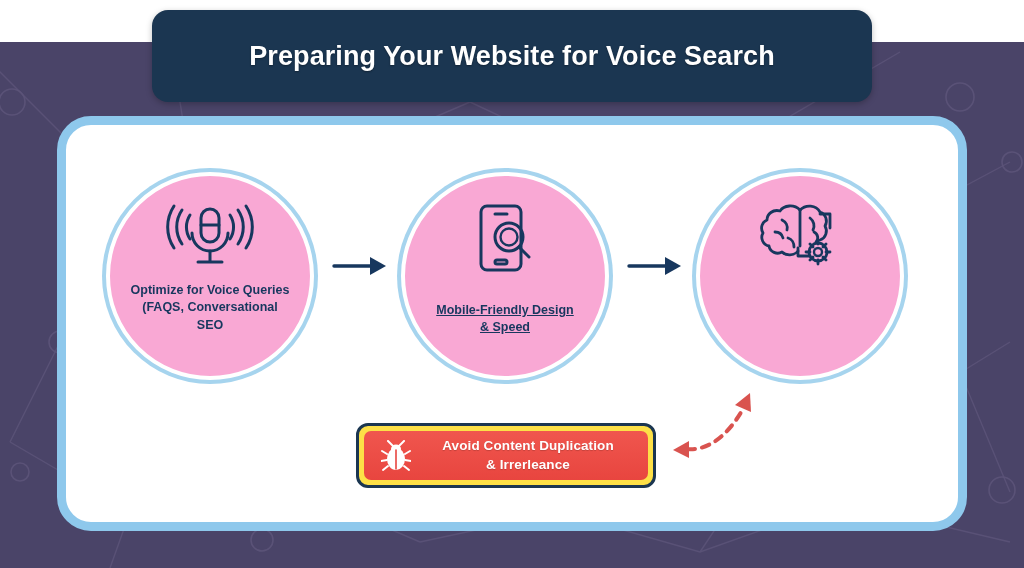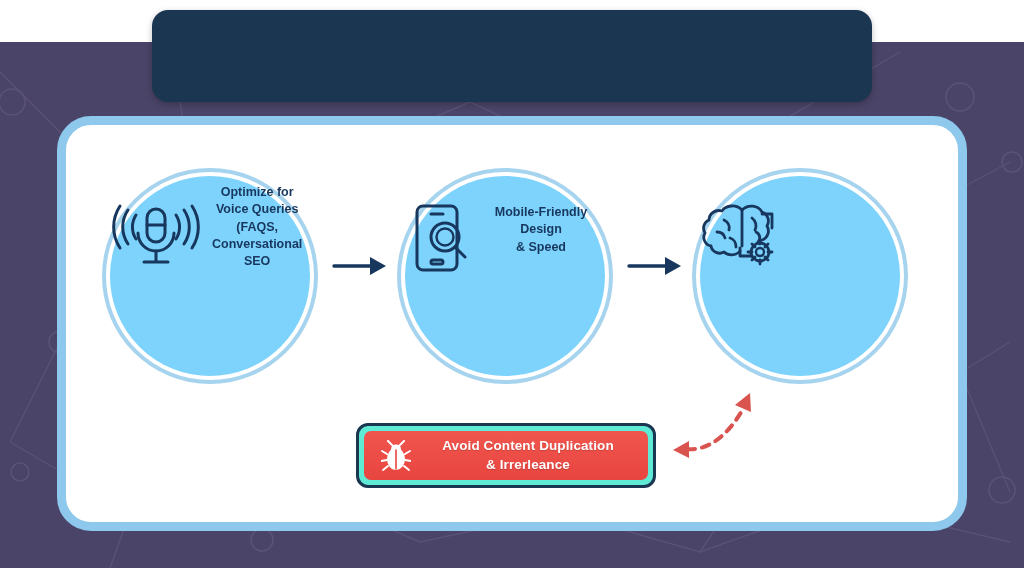--- a/index.html
+++ b/index.html
@@ -36,45 +36,45 @@
   .card{
     position:absolute;left:57px;top:116px;width:910px;height:415px;
     background:#ffffff;border:9px solid #8ec8ec;border-radius:34px;
     box-sizing:border-box;z-index:4;
   }
 
   
   .circles{position:absolute;left:57px;top:116px;width:910px;height:415px;z-index:5;}
   .node{
     position:absolute;width:208px;height:208px;border-radius:50%;
-    background:#7dd3fc;border:4px solid #ffffff;
+    background:#f9a8d4;border:4px solid #ffffff;
     box-shadow:0 0 0 4px #a6d4ee;
-    display:flex;flex-direction:row;align-items:flex-start;justify-content:flex-start;
+    display:flex;flex-direction:column;align-items:center;justify-content:flex-start;
     box-sizing:border-box;
   }
   .node-1{left:49px;top:56px;}
   .node-2{left:344px;top:56px;}
   .node-3{left:639px;top:56px;}
   .node-icon{margin-top:26px;height:72px;display:flex;align-items:center;justify-content:center;}
   .node-label{
     margin-top:8px;padding:0 10px;text-align:center;
     color:#17375e;font-size:12.5px;font-weight:bold;line-height:1.38;
   }
-  .node-2 .node-label{margin-top:28px;}
+  .node-2 .node-label{margin-top:28px;text-decoration:underline;}
   .node-3 .node-label{margin-top:20px;}
 
   
   .arrow{position:absolute;z-index:6;}
   .arrow-1{left:332px;top:252px;}
   .arrow-2{left:627px;top:252px;}
 
   
   .alert{
     position:absolute;left:356px;top:423px;width:300px;height:65px;
-    background:#5eead4;border:3px solid #1b3651;border-radius:12px;
+    background:#fde047;border:3px solid #1b3651;border-radius:12px;
     box-sizing:border-box;padding:5px;z-index:7;
   }
   .alert-inner{
     width:100%;height:100%;border-radius:7px;
     background:linear-gradient(180deg,#f0564e 0%,#e8453f 100%);
     display:flex;align-items:center;box-sizing:border-box;padding-left:12px;
   }
   .alert-icon{width:40px;display:flex;align-items:center;justify-content:center;flex:0 0 40px;}
   .alert-text{
     flex:1;text-align:center;color:#ffffff;font-size:13.5px;font-weight:bold;
@@ -122,21 +122,21 @@
       <circle cx="560" cy="470" r="9"></circle>
       <circle cx="760" cy="420" r="10"></circle>
       <circle cx="1002" cy="448" r="13"></circle>
       <circle cx="20" cy="430" r="9"></circle>
     </g>
   </svg>
   <div class="bg-topwhite"></div>
 
   <div class="title-banner">
     <div class="title-text">
-      <br>
+      <span>Preparing Your Website for Voice Search</span><br>
     </div>
   </div>
 
   <div class="card"></div>
 
   <div class="circles">
 
     <div class="node node-1">
       <div class="node-icon">
         <svg width="92" height="70" viewBox="0 0 92 70">

